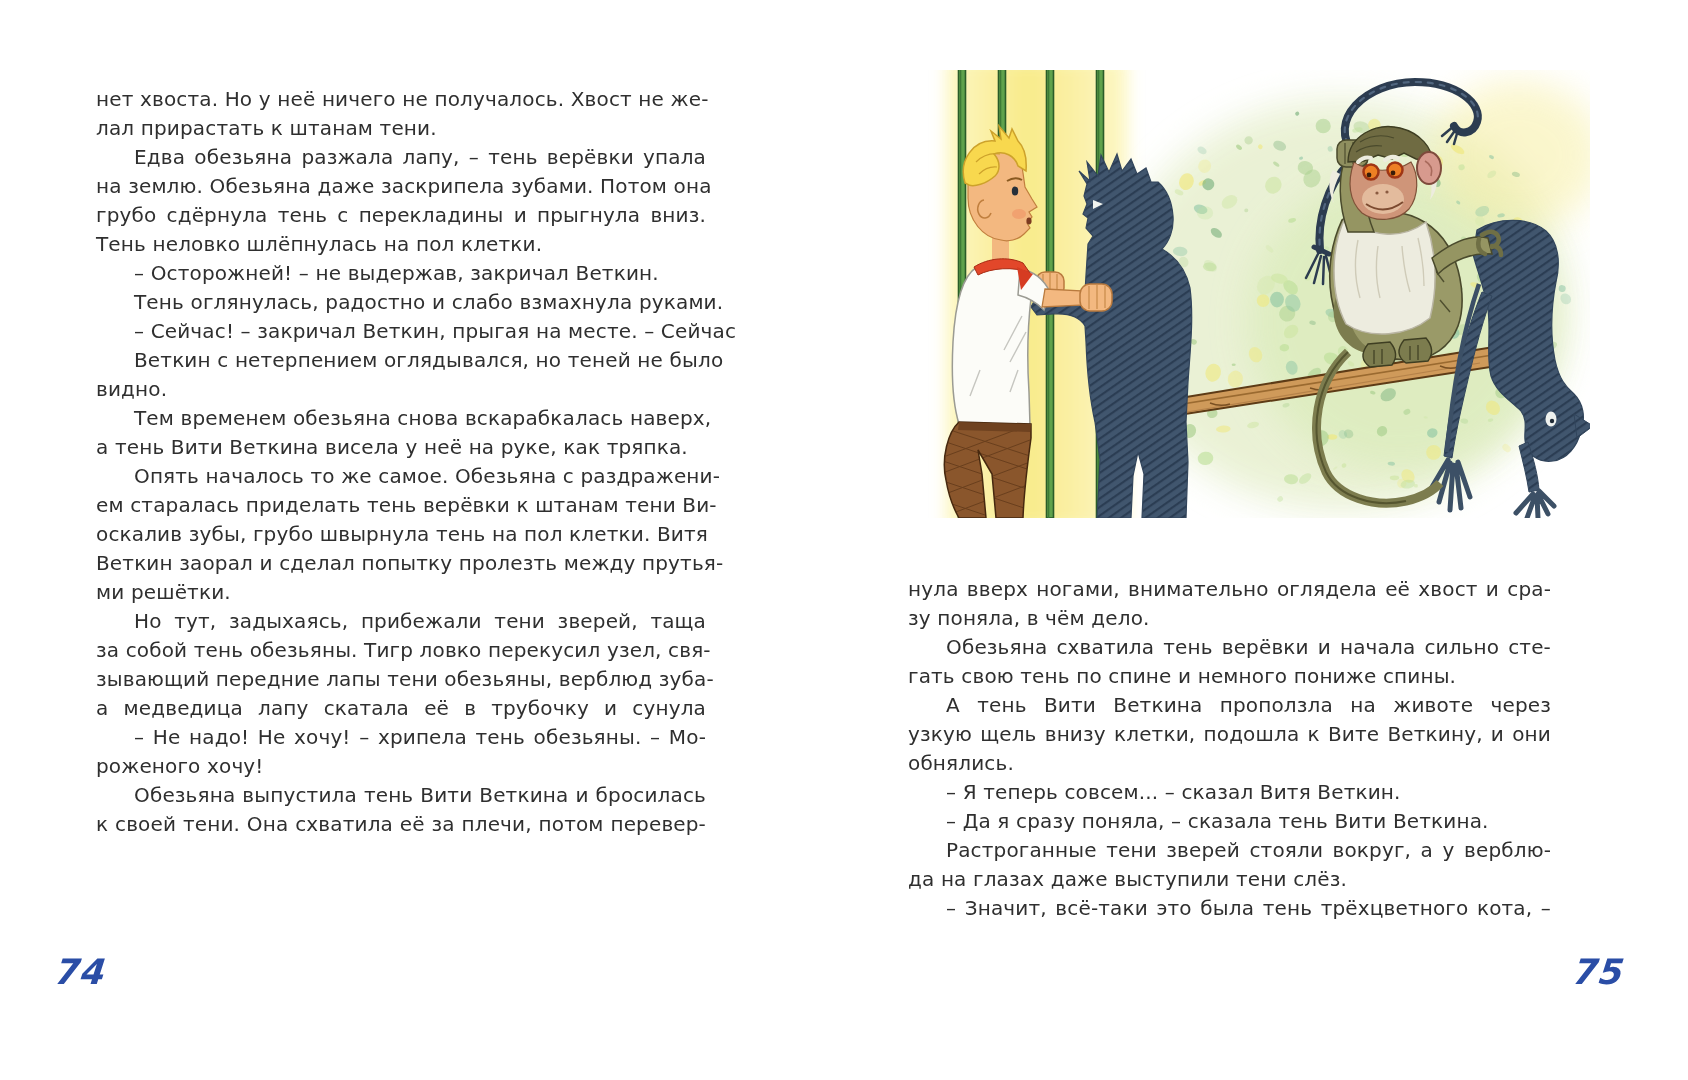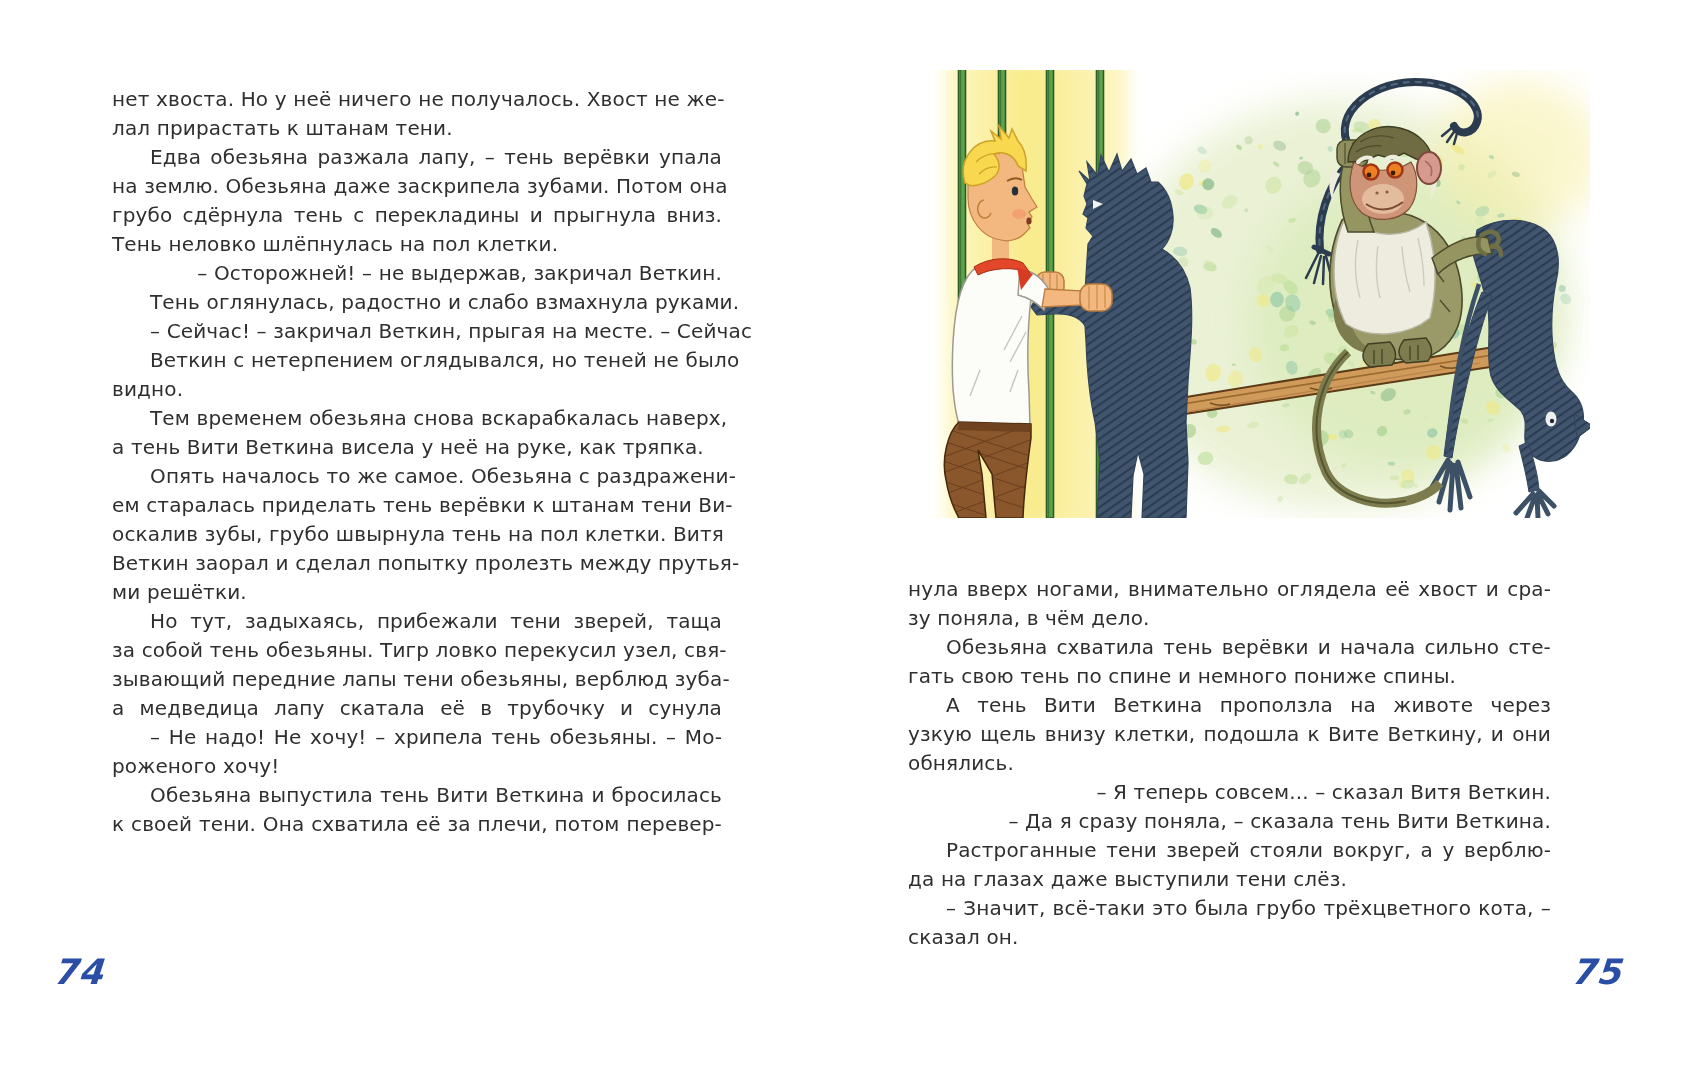--- a/index.html
+++ b/index.html
@@ -4,22 +4,22 @@
 <style>
   html,body{margin:0;padding:0;}
   body{
     width:1688px;height:1080px;background:#ffffff;position:relative;overflow:hidden;
     font-family:"DejaVu Sans",sans-serif;color:#2f2f2f;
   }
   .spread{position:absolute;inset:0;}
   .textblock{position:absolute;font-size:20px;line-height:29px;letter-spacing:.15px;}
   .textblock .ln{height:29px;white-space:nowrap;box-sizing:border-box;width:100%;}
   .textblock .ln.j{text-align:justify;text-align-last:justify;}
-  .textblock .ln.i{padding-left:38px;text-align:right;}
-  #left-text{left:112px;top:85px;width:610px;}
+  .textblock .ln.i{padding-left:38px;}
+  #left-text{left:96px;top:85px;width:610px;}
   #right-text{left:908px;top:575px;width:643px;}
   .pagenum{
     position:absolute;color:#2a4da6;font-size:35px;font-weight:bold;font-style:italic;
     transform:skewX(-7deg);letter-spacing:1px;
   }
   #pn-left{left:56px;top:952px;}
   #pn-right{left:1574px;top:952px;}
   #illustration{position:absolute;left:880px;top:70px;}
 </style>
 </head>
@@ -419,20 +419,19 @@
       <div class="ln">зу поняла, в чём дело.</div>
       <div class="ln j i">Обезьяна схватила тень верёвки и начала сильно сте-</div>
       <div class="ln">гать свою тень по спине и немного пониже спины.</div>
       <div class="ln j i">А тень Вити Веткина проползла на животе через</div>
       <div class="ln j">узкую щель внизу клетки, подошла к Вите Веткину, и они</div>
       <div class="ln">обнялись.</div>
       <div class="ln i">– Я теперь совсем... – сказал Витя Веткин.</div>
       <div class="ln i">– Да я сразу поняла, – сказала тень Вити Веткина.</div>
       <div class="ln j i">Растроганные тени зверей стояли вокруг, а у верблю-</div>
       <div class="ln">да на глазах даже выступили тени слёз.</div>
-      <div class="ln j i">– Значит, всё-таки это была грубо трёхцветного кота, –</div>
-      <div class="ln">сказал он.</div>
+      <div class="ln j i">– Значит, всё-таки это была тень трёхцветного кота, –</div>
     </div>
 
   <div id="pn-left" class="pagenum">74</div>
   <div id="pn-right" class="pagenum">75</div>
 
 </div>
 
 </body></html>

